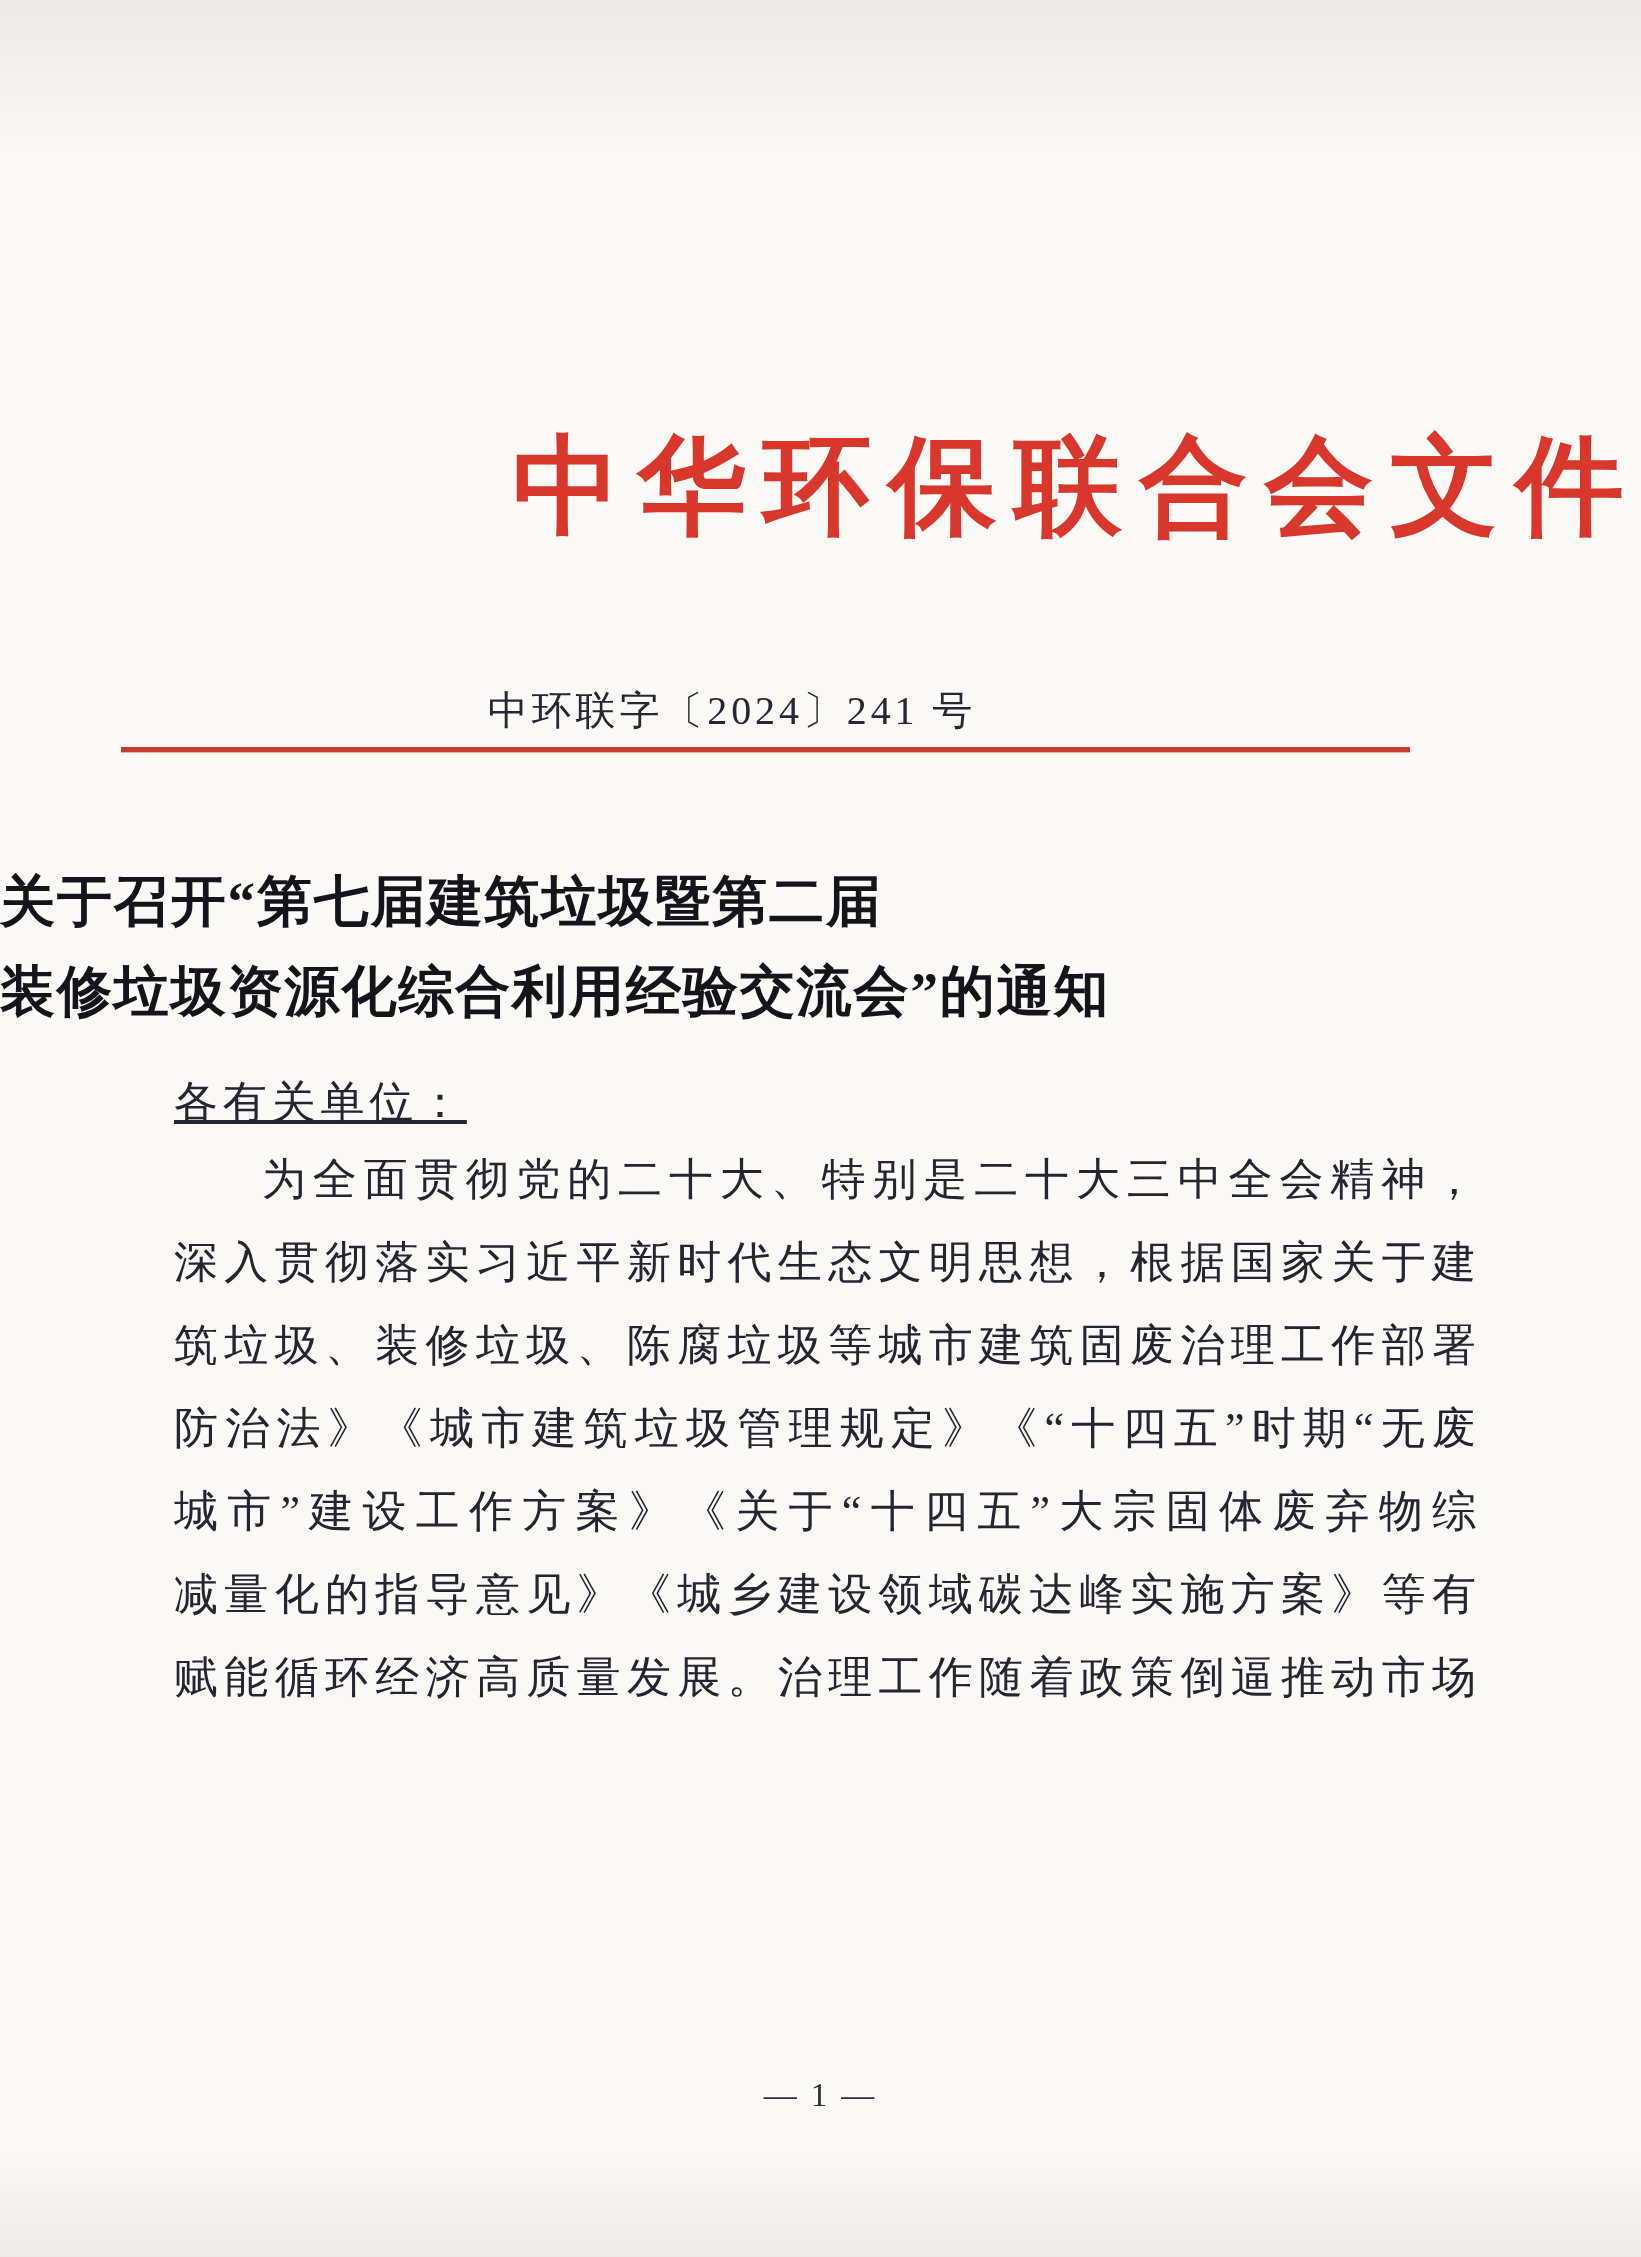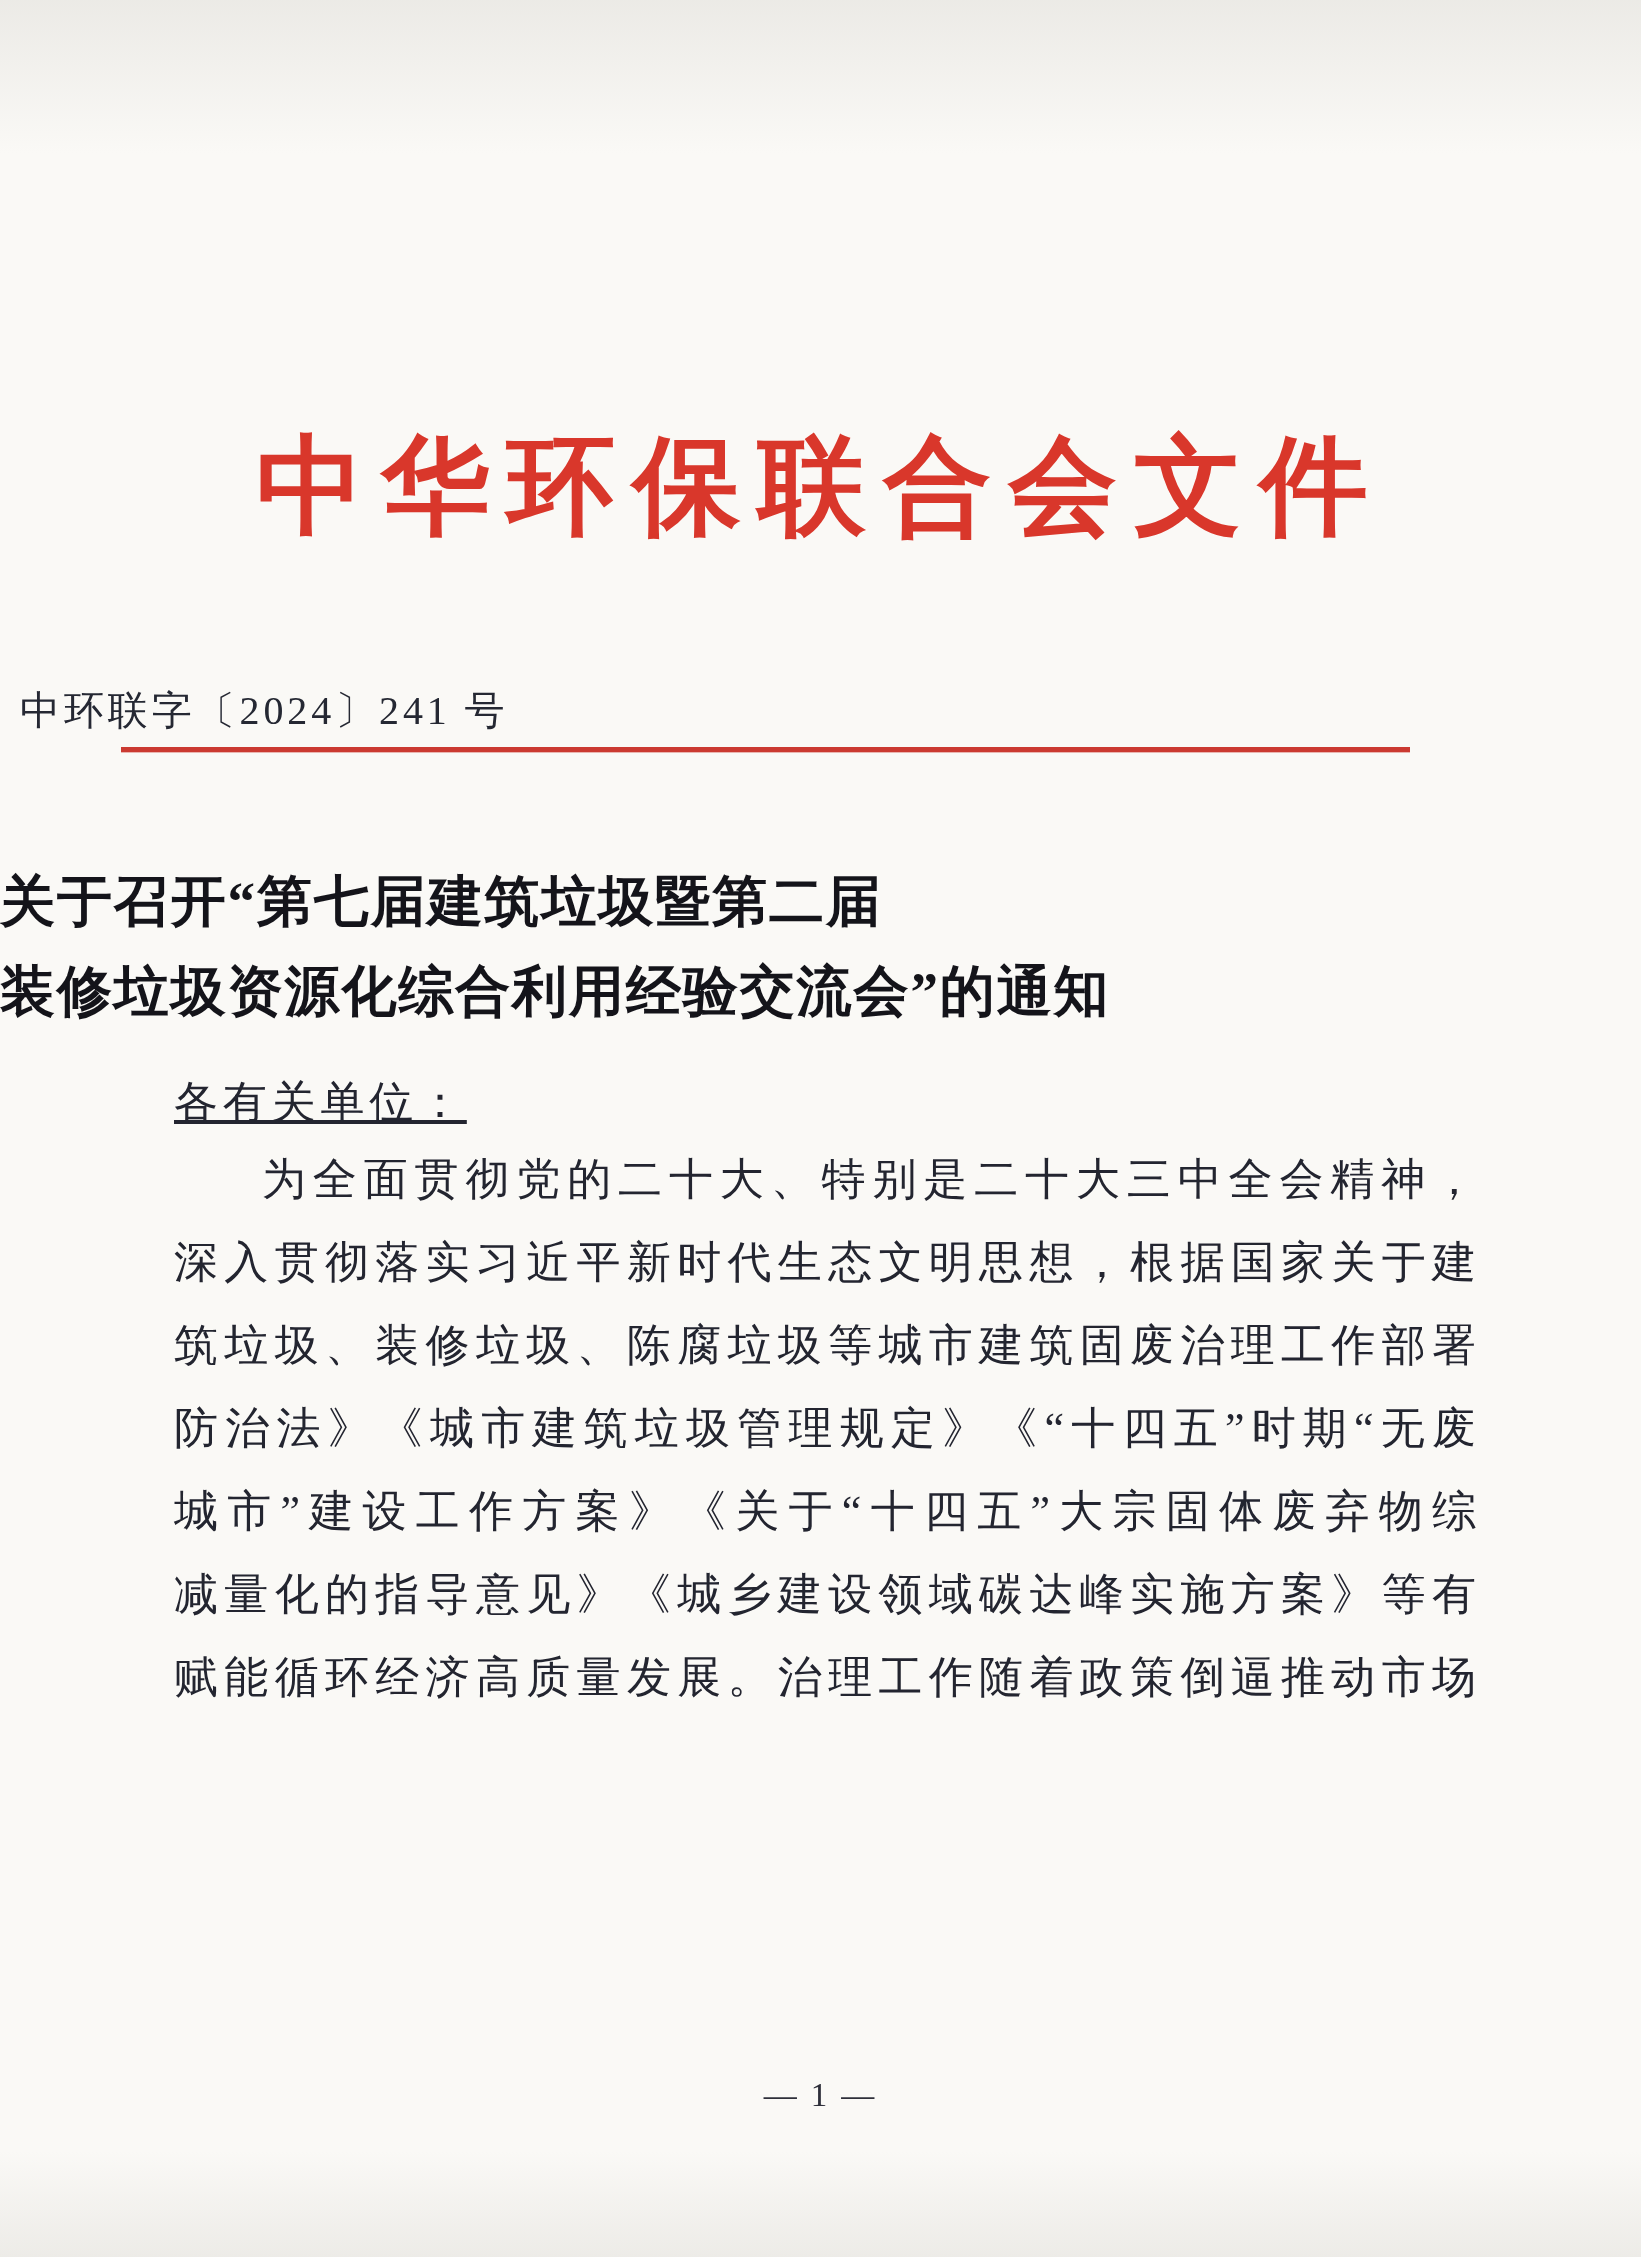--- a/index.html
+++ b/index.html
@@ -25,40 +25,39 @@
     position: absolute;
     left: 0; bottom: 0; width: 100%; height: 106px;
     background: linear-gradient(to top, rgba(224,222,217,0.5), rgba(224,222,217,0));
     pointer-events: none;
   }
   .letterhead {
     position: absolute;
     top: 421px;
     left: 0;
     width: 1641px;
-    text-align: center;
+    text-align: right;
     font-size: 108px;
     line-height: 131px;
     font-weight: 900;
     letter-spacing: 17.4px;
     color: #d9372b;
     white-space: nowrap;
   }
   .doc-number {
     position: absolute;
     top: 684px;
     left: 0;
     width: 1464px;
-    text-align: left;
+    text-align: center;
     font-size: 40px;
     line-height: 54px;
     letter-spacing: 3.9px;
     color: #252833;
     white-space: nowrap;
-    margin-left: 20px;
   }
   .red-rule {
     position: absolute;
     top: 747px;
     left: 121px;
     width: 1289px;
     height: 4.8px;
     background: #cb3a31;
     box-shadow: 0 1px 0 rgba(203,58,49,0.35);
   }

